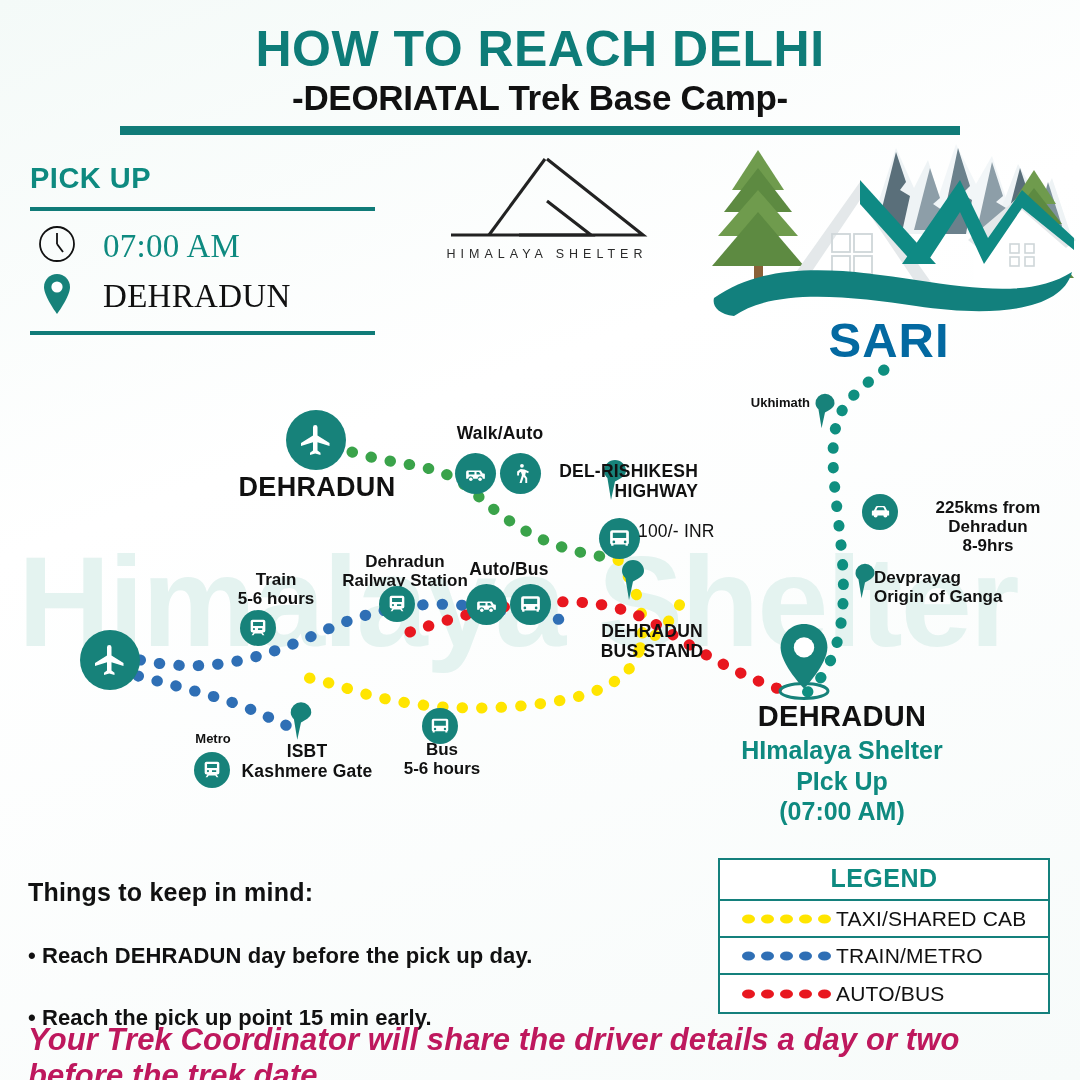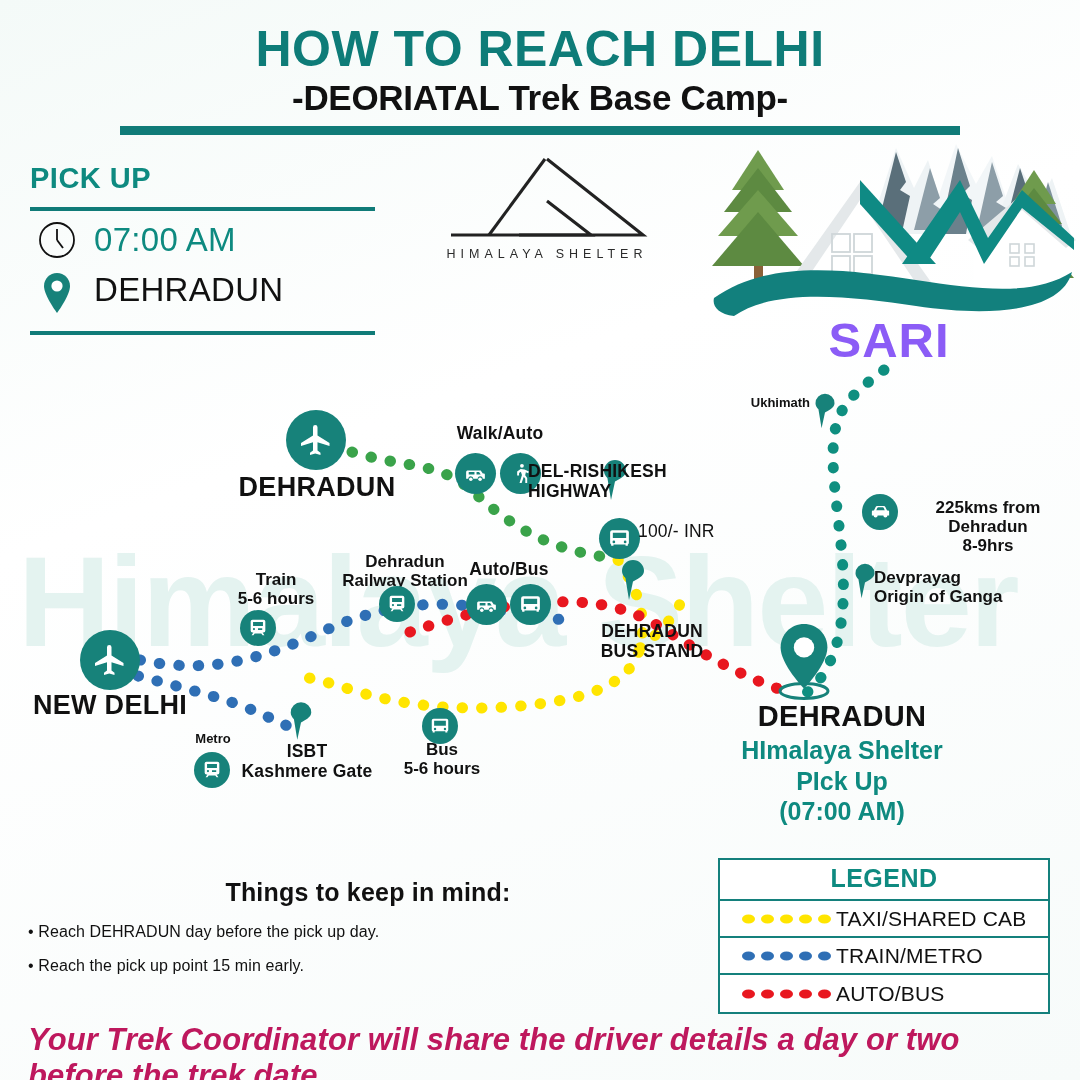--- a/index.html
+++ b/index.html
@@ -33,34 +33,34 @@
     position:absolute; top:126px; left:120px; width:840px; height:9px;
     background:#107b78;
   }
 
   
   .pickup{ position:absolute; left:30px; top:162px; width:345px; }
   .pickup-label{ font-size:29px; font-weight:bold; color:#0e8a80; letter-spacing:.5px;}
   .pickup-day{ font-size:29px; font-weight:bold; color:#111; margin-top:3px; letter-spacing:.2px;}
   .pline{ height:4px; background:#107b78; margin:12px 0 10px 0; width:345px;}
   .pline.b{ margin:10px 0 0 0; }
-  .prow{ display:flex; align-items:flex-start; gap:18px; height:50px; padding-left:8px;}
+  .prow{ display:flex; align-items:center; gap:27px; height:50px; padding-left:8px;font-family:Liberation Serif, serif;}
   .ptext{ font-size:33px; font-weight:500; letter-spacing:.3px; }
   .ptext.time{ color:#0e8a80; }
   .ptext.place{ color:#111; }
 
   
   .logo{ position:absolute; left:432px; top:155px; width:230px; text-align:center;}
   .logo-cap{ font-size:12.5px; letter-spacing:5px; color:#2b2b2b; margin-top:2px;}
 
   
   .scene{ position:absolute; left:700px; top:138px; width:378px; height:230px; }
   .sari-word{
     position:absolute; left:700px; top:312px; width:378px; text-align:center;
-    font-size:49px; font-weight:bold; color:#8b5cf6; letter-spacing:1px;
+    font-size:49px; font-weight:bold; color:#0369a1; letter-spacing:1px;
   }
 
   
   .map{ position:absolute; inset:0; }
   .node{
     position:absolute; border-radius:50%; background:#17827a;
     display:flex; align-items:center; justify-content:center; color:#fff;
   }
   .big-node{ width:60px; height:60px; }
   .mid-node{ width:41px; height:41px; }
@@ -97,22 +97,22 @@
   .legend-row:last-child{ border-bottom:none; }
   .swatch{ width:96px; height:20px; flex:0 0 96px; position:relative; }
   .swatch i{
     position:absolute; width:13px; height:9px; border-radius:50%;
     top:50%; transform:translateY(-50%);
   }
   .legend-text{ font-size:21px; color:#111; letter-spacing:.2px; }
 
   
   .notes{ position:absolute; left:28px; top:878px; width:680px; }
-  .notes h3{ font-size:25px; font-weight:bold; color:#111; letter-spacing:.2px;text-align:center;}
-  .notes p{ font-size:16px; color:#111; margin-top:16px; letter-spacing:.1px;}
+  .notes h3{ font-size:25px; font-weight:bold; color:#111; letter-spacing:.2px;}
+  .notes p{ font-size:22px; color:#111; margin-top:36px; letter-spacing:.1px;font-weight:bold;}
   .footnote{
     position:absolute; left:28px; top:1022px; width:1030px;
     font-size:31px; font-style:italic; font-weight:bold; color:#be185d; letter-spacing:.1px;
   }
 </style>
 </head>
 <body>
 
 <div class="stage">
 
@@ -250,21 +250,20 @@
           <path d="M21 16v-2l-8-5V3.5A1.5 1.5 0 0 0 11.5 2 1.5 1.5 0 0 0 10 3.5V9l-8 5v2l8-2.5V19l-2 1.5V22l3.5-1 3.5 1v-1.5L13 19v-5.5z"></path>
         </svg>
     </div>
     <div class="maplabel city-big" style="left:232px;top:472px;width:170px;">DEHRADUN</div>
 
     <div class="node big-node" style="left:80px;top:630px;">
       <svg width="36" height="36" viewBox="0 0 24 24" fill="#fff">
           <path d="M21 16v-2l-8-5V3.5A1.5 1.5 0 0 0 11.5 2 1.5 1.5 0 0 0 10 3.5V9l-8 5v2l8-2.5V19l-2 1.5V22l3.5-1 3.5 1v-1.5L13 19v-5.5z"></path>
         </svg>
     </div>
-    <div class="maplabel city-big" style="left:28px;top:690px;width:164px;">NEW DELHI</div>
 
     <div class="maplabel lbl-cap" style="left:440px;top:424px;width:120px;">Walk/Auto</div>
     <div class="node mid-node" style="left:455px;top:453px;">
       <svg width="25" height="25" viewBox="0 0 24 24" fill="#fff">
           <path d="M4 9h13l2 3h1a1 1 0 0 1 1 1v4h-2.1a2.4 2.4 0 0 0-4.8 0H9.9a2.4 2.4 0 0 0-4.8 0H3v-6a2 2 0 0 1 1-2zm1.5 1.5V13H11v-2.5zM13 10.5V13h4l-1.6-2.5z"></path>
           <circle cx="7.5" cy="17.6" r="1.7"></circle>
           <circle cx="16.4" cy="17.6" r="1.7"></circle>
         </svg>
     </div>
     <div class="node mid-node" style="left:500px;top:453px;">
@@ -272,21 +271,21 @@
           <circle cx="13.5" cy="4" r="2"></circle>
           <path d="M12.2 7.2 8.5 10v4h2v-2.6l1.9-1.2 1.1 3.3L11 22h2.2l2.2-6.6 1.6 2.2V22h2v-5.2l-2.1-3 .7-3.2 2.4 1.2.7-1.8-4.5-2.3z"></path>
         </svg>
     </div>
 
     <div style="position:absolute;left:600px;top:458px;">
       <svg width="30" height="44" viewBox="0 0 30 44">
           <path d="M15 2a11 11 0 0 0-11 11c0 2.8 1.4 5.2 3.4 7L11 42l4-18.4C18.5 21.6 26 18.4 26 13A11 11 0 0 0 15 2z" fill="#17827a"></path>
         </svg>
     </div>
-    <div class="maplabel lbl-cap" style="left:528px;top:462px;width:170px;text-align:left;">DEL-RISHIKESH
+    <div class="maplabel lbl-cap" style="left:528px;top:462px;width:170px;text-align:right;">DEL-RISHIKESH
 HIGHWAY</div>
 
     <div class="node mid-node" style="left:599px;top:518px;">
       <svg width="25" height="25" viewBox="0 0 24 24" fill="#fff">
           <path d="M5 4h14a2 2 0 0 1 2 2v10a2 2 0 0 1-1 1.7V19h-2.2v-1.2H6.2V19H4v-1.3A2 2 0 0 1 3 16V6a2 2 0 0 1 2-2zm.6 2.4v5.2h12.8V6.4zM6.6 14a1.3 1.3 0 1 0 0 2.6 1.3 1.3 0 0 0 0-2.6zm10.8 0a1.3 1.3 0 1 0 0 2.6 1.3 1.3 0 0 0 0-2.6z"></path>
         </svg>
     </div>
     <div class="maplabel lbl-cap" style="left:638px;top:522px;width:110px;text-align:left;font-weight:500;">100/- INR</div>
 
     <div class="maplabel lbl-md" style="left:216px;top:570px;width:120px;">Train

